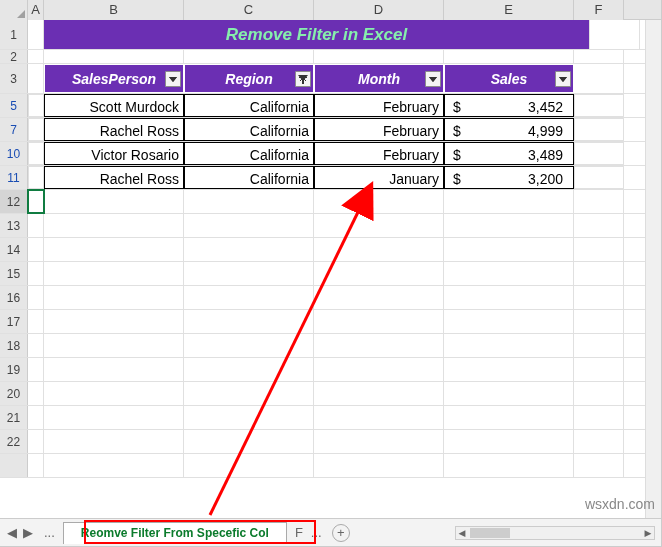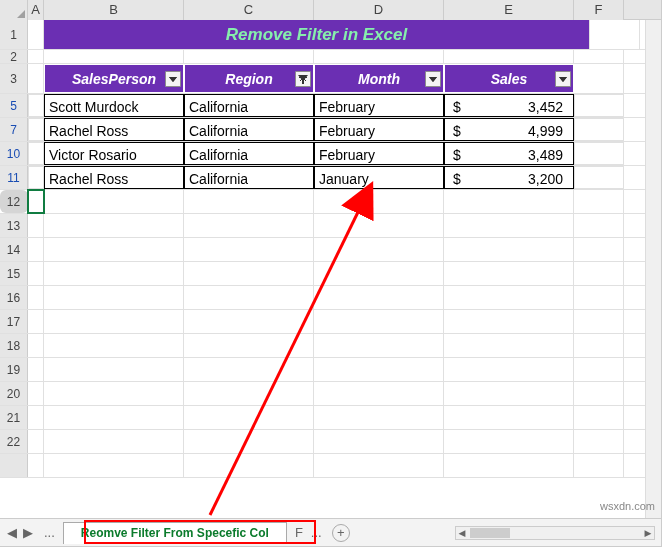--- a/index.html
+++ b/index.html
@@ -150,34 +150,34 @@
       linear-gradient(45deg,  transparent 45%, #333 45%, #333 55%, transparent 55%);
   }
   
   .filter-btn.filtered {
   }
   .filter-btn.filtered svg, .filter-btn svg {
     position: absolute; left: 1px; top: 1px;
   }
   .data-row .cell {
     border: 1px solid #000;
-    text-align: left;
+    text-align: right;
     line-height: 24px;
     font-size: 14px;
   }
   .data-row .cell.cE {
     text-align: right;
     padding-right: 10px;
     position: relative;
   }
   .data-row .cell.cE .cur {
     position: absolute; left: 8px;
   }
   .data-row .rh { color: #1a4db3; }
-  .row.selrow .rh { background: #d5d5d5; border-radius: 6px; }
+  .row.selrow .rh { background: #d5d5d5; }
   .sel-cell {
     outline: 2px solid #107c41;
     outline-offset: -1px;
   }
   .tabs {
     position: absolute;
     left: 0; right: 0; bottom: 0;
     height: 28px;
     background: #f3f3f3;
     border-top: 1px solid #ccc;
@@ -247,21 +247,21 @@
     background: #f0f0f0;
     border-left: 1px solid #ddd;
   }
   .arrow-overlay {
     position: absolute;
     pointer-events: none;
   }
   .watermark {
     position: absolute;
     right: 6px; bottom: 34px;
-    font-size: 11px;
+    font-size: 14px;
     color: #888;
   }
 </style>
 </head>
 <body>
 
 <div class="sheet">
 
   <div class="col-headers">
     <div class="corner"></div>

